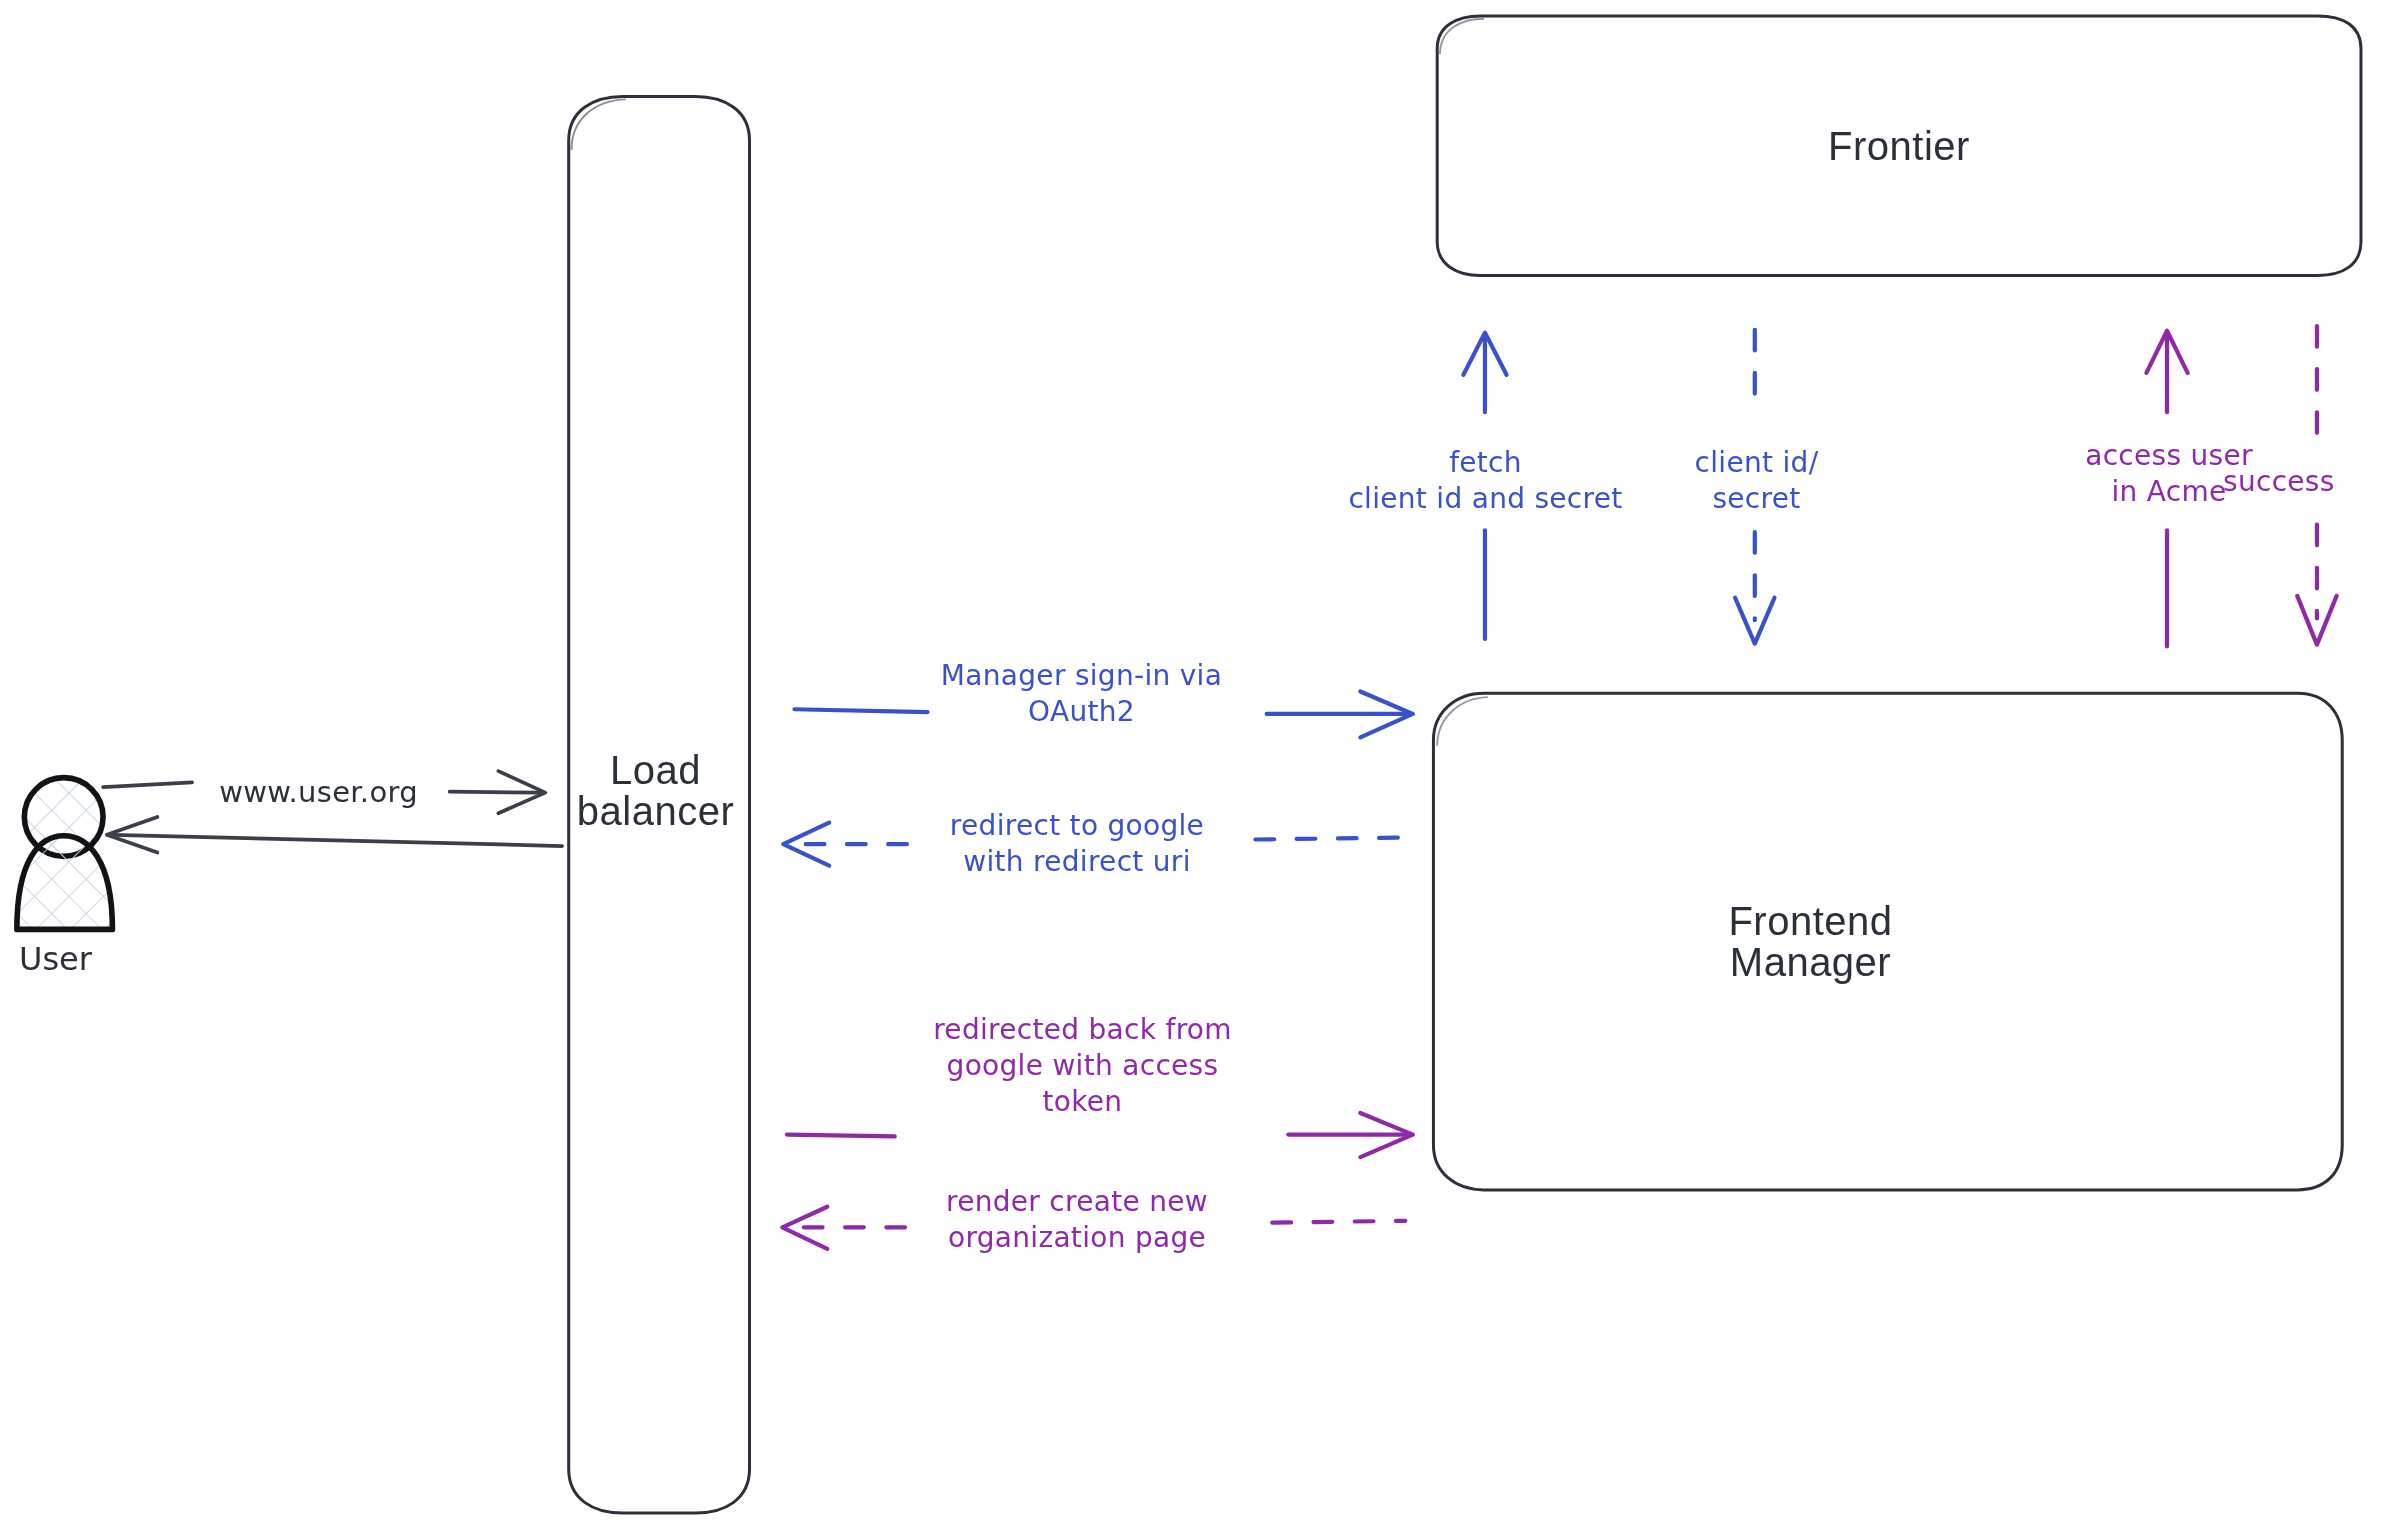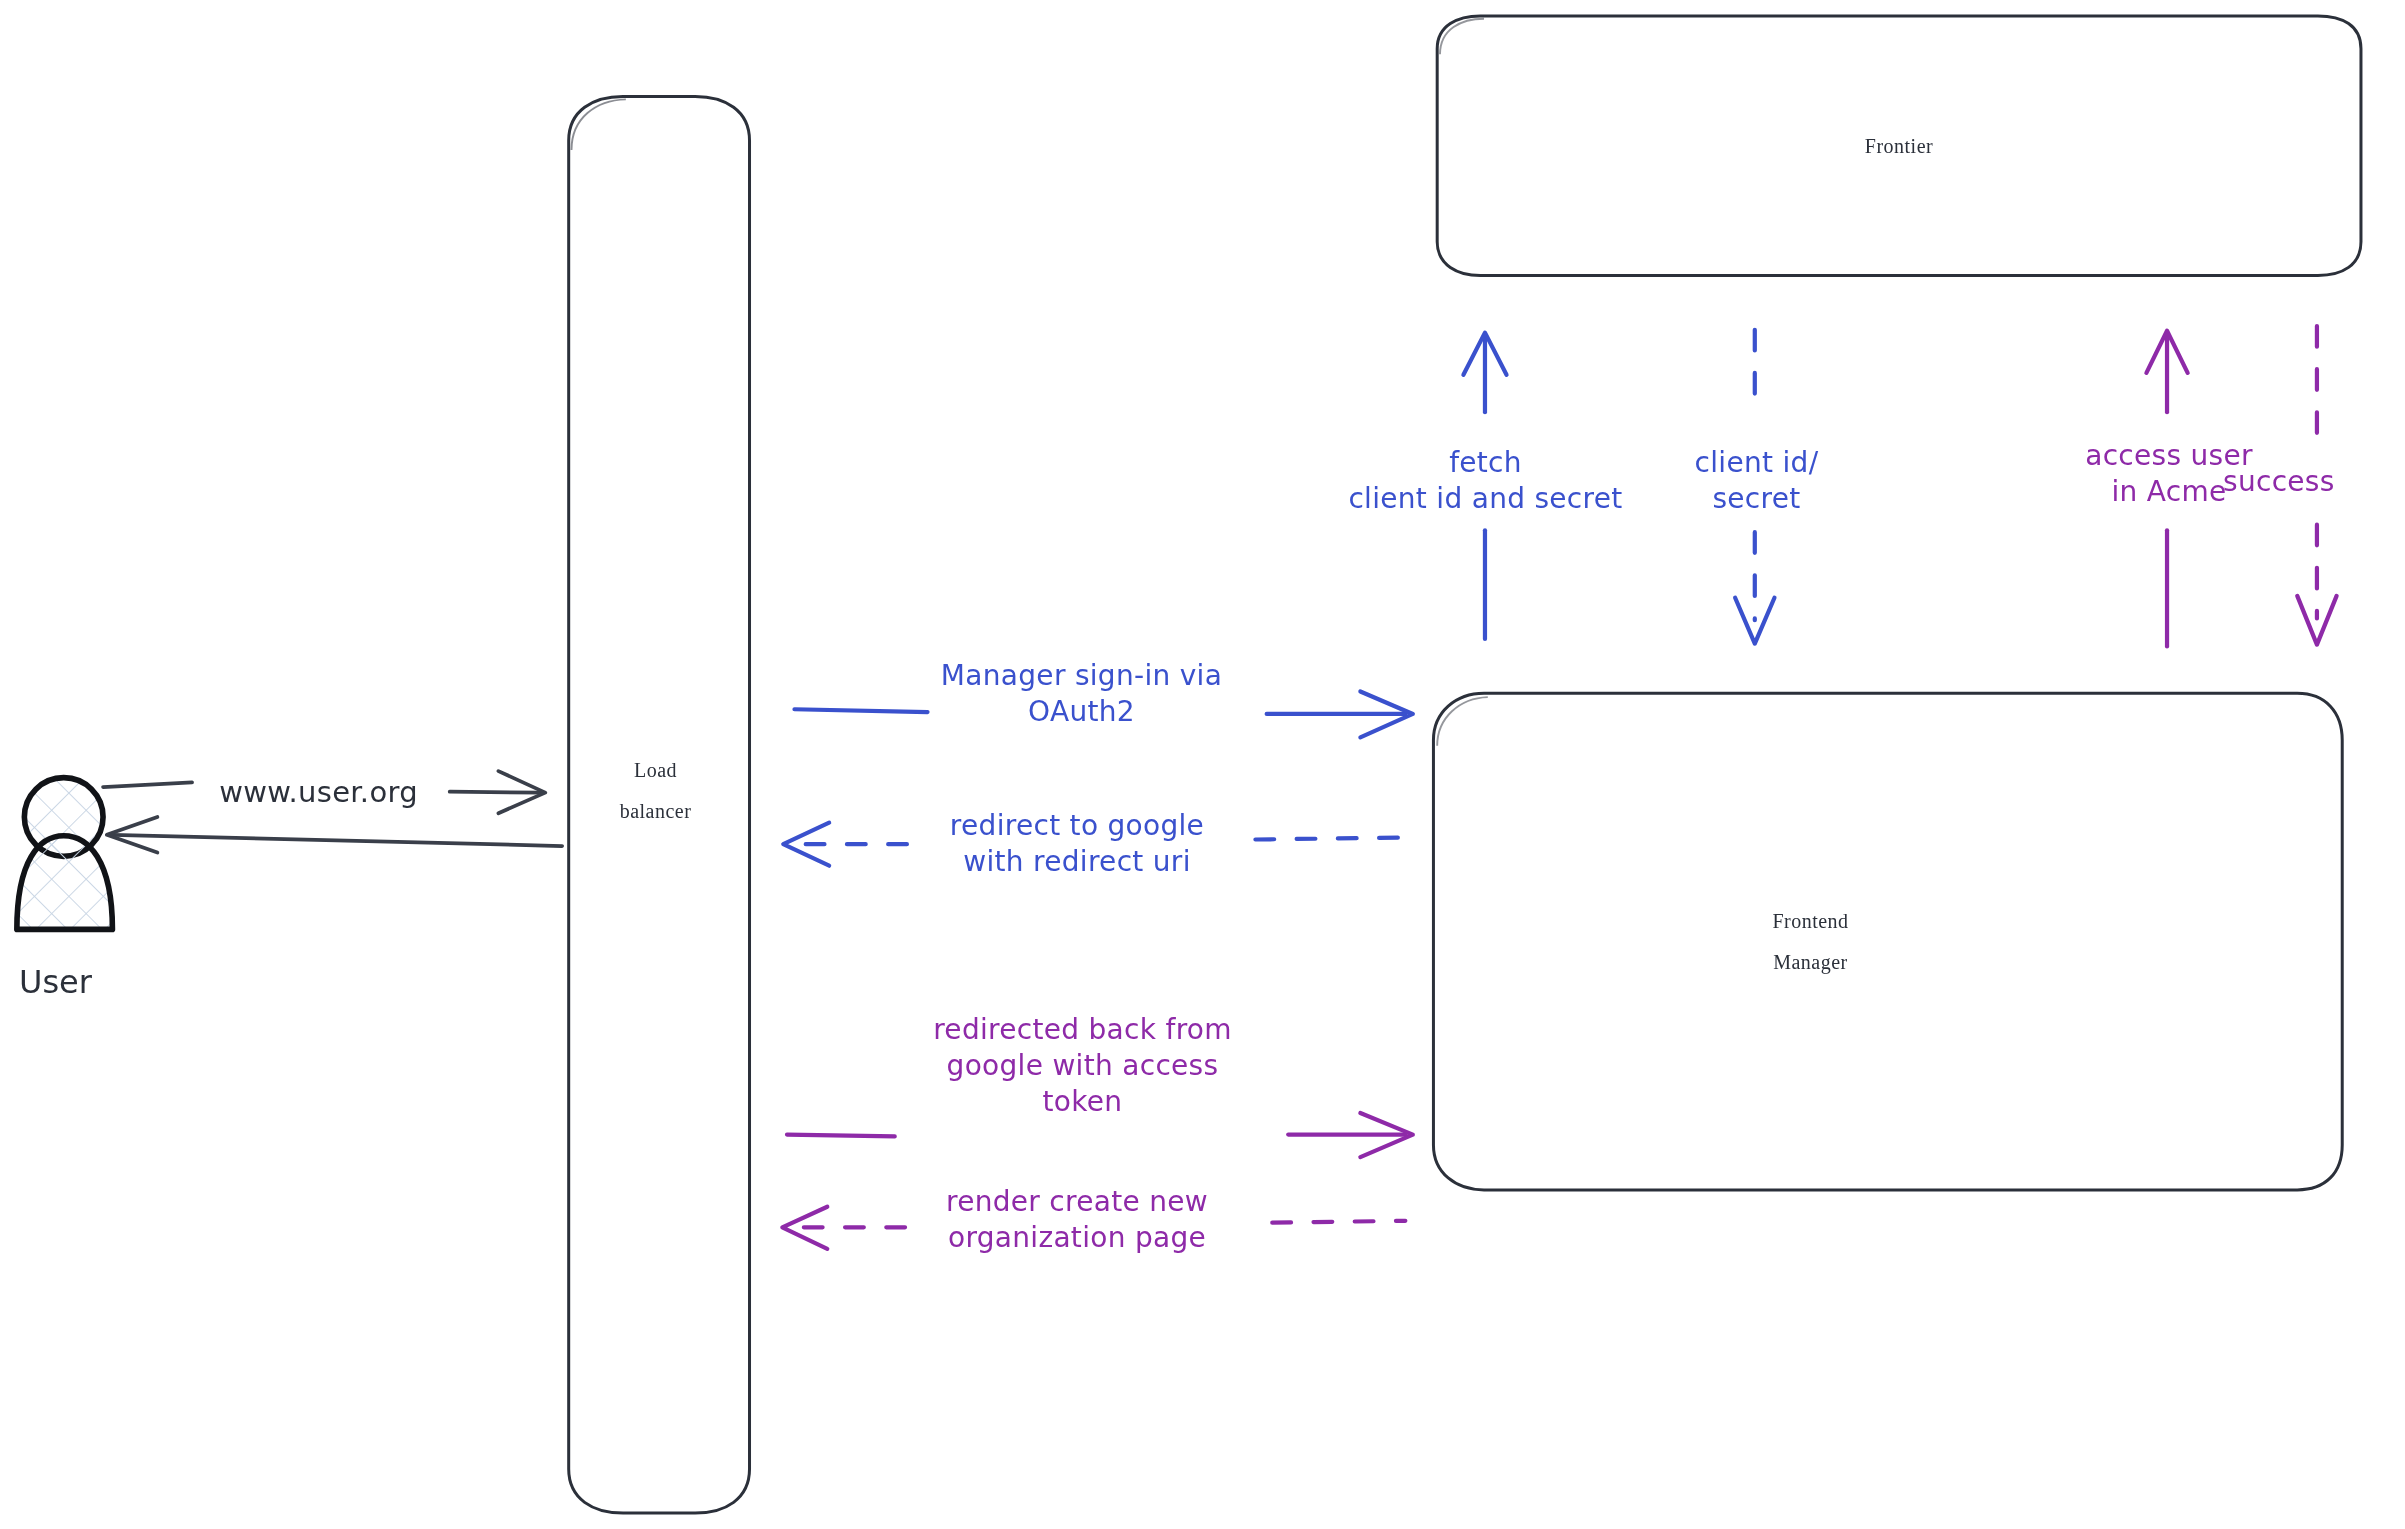--- a/index.html
+++ b/index.html
@@ -5,22 +5,22 @@
   html,body{margin:0;padding:0;background:#ffffff;}
   body{
     width:2405px;height:1530px;position:relative;overflow:hidden;
     font-family:"DejaVu Sans", sans-serif;
   }
   #canvas{position:absolute;left:0;top:0;width:2405px;height:1530px;}
 
   .node-label{
     position:absolute;
     color:#2b303a;
-    font-family:Liberation Serif, serif;
-    font-size:20px;
+    font-family:Liberation Sans, sans-serif;
+    font-size:40px;
     line-height:41px;
     text-align:center;
     white-space:pre-line;
     letter-spacing:0.5px;
     pointer-events:none;
   }
   .edge-label{
     position:absolute;
     font-family:"DejaVu Sans", sans-serif;
     font-size:28px;
@@ -158,21 +158,21 @@
 </svg>
 
 <div class="node-label dark" style="left:553px;top:750px;width:205px;">Load
 balancer</div>
 
 <div class="node-label dark" style="left:1437px;top:126px;width:924px;">Frontier</div>
 
 <div class="node-label dark" style="left:1433px;top:901px;width:755px;">Frontend
 Manager</div>
 
-<div class="actor-label" style="left:19px;top:940px;margin-top:23px;">User</div>
+<div class="actor-label" style="left:19px;top:940px;">User</div>
 
 <div class="edge-label dark" style="left:178px;top:774px;width:281px;font-size:29px;">www.user.org</div>
 
 <div class="edge-label blue" style="left:1298px;top:438px;width:375px;">fetch
 client id and secret</div>
 
 <div class="edge-label blue" style="left:1663px;top:438px;width:187px;">client id/
 secret</div>
 
 <div class="edge-label purple" style="left:2038px;top:438px;width:262px;">access user

